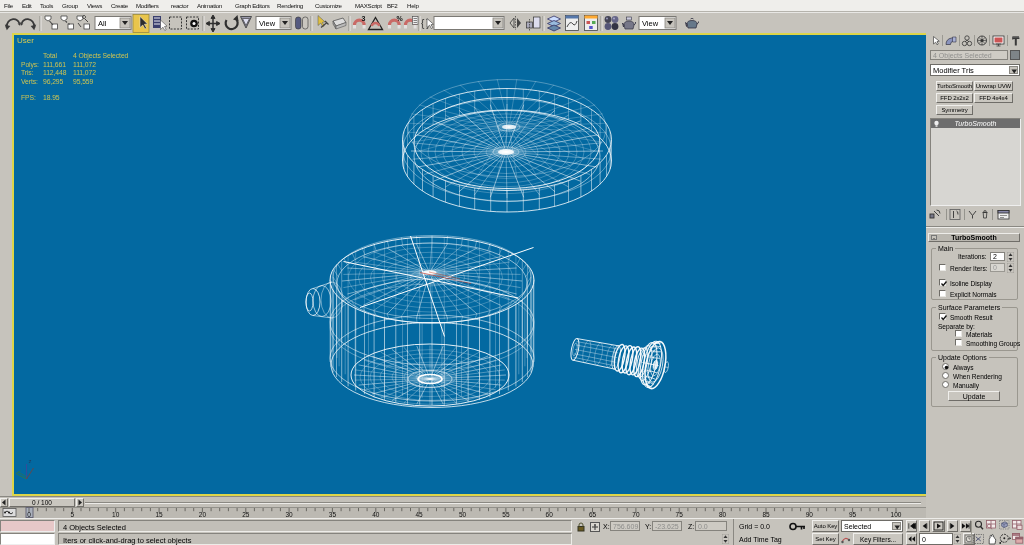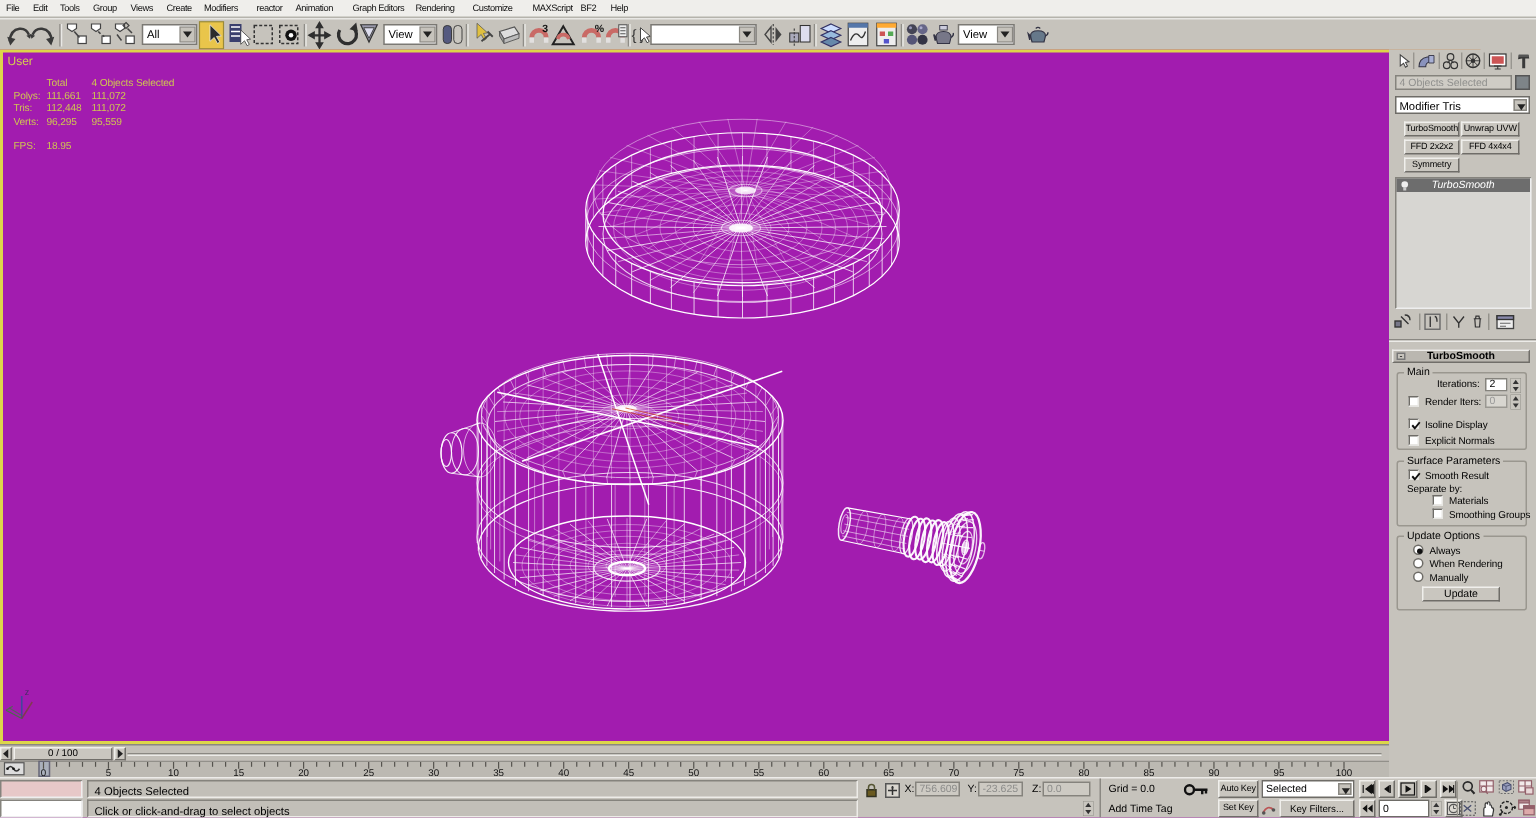--- a/index.html
+++ b/index.html
@@ -187,21 +187,21 @@
       <text x="642" y="12.5" font-size="7.5" fill="#000">View</text>
       <rect x="665" y="5" width="10" height="10" fill="#c6c3bc" stroke="#8a8882" stroke-width="0.8"></rect>
       <path d="M667 8 L673 8 L670 12 Z" fill="#222"></path>
       <g transform="translate(685,3)">
         <path d="M2 8 Q2 4.5 7 4.5 Q12 4.5 12 8 L11 12 L3 12 Z" fill="#66788a" stroke="#334" stroke-width="0.8"></path>
         <path d="M2 8 L0.5 6.5 L1.5 10.5 Z M12 8 Q14 7 13.5 5.5" fill="none" stroke="#334" stroke-width="0.9"></path>
         <path d="M5.5 3 Q7 1.5 8.5 3" fill="none" stroke="#334" stroke-width="0.8"></path>
       </g>
     </svg>
   </div>
-<div class="a" style="left:0;top:33px;width:987px;height:463px;background:#a21caf;border:2px solid #ddd54a">
+<div class="a" style="left:12px;top:33px;width:987px;height:463px;background:#0369a1;border:2px solid #ddd54a">
     <svg class="a" style="left:0;top:0;filter:blur(0.3px)" width="922" height="459" viewBox="2 35 922 459">
       <ellipse cx="495.0" cy="139.5" rx="104.5" ry="51.0" stroke="#fff" stroke-width="0.8" opacity="1" fill="none"></ellipse>
       <ellipse cx="495.0" cy="150.0" rx="104.5" ry="51.0" stroke="#fff" stroke-width="0.6" opacity="0.6160000000000001" fill="none"></ellipse>
       <ellipse cx="495.0" cy="161.0" rx="104.5" ry="51.0" stroke="#fff" stroke-width="0.8" opacity="1" fill="none"></ellipse>
       <line x1="599.5" y1="139.5" x2="599.5" y2="161.0" stroke="#fff" stroke-width="0.65" opacity="0.47040000000000004"></line>
       <line x1="598.2" y1="147.5" x2="598.2" y2="169.0" stroke="#fff" stroke-width="0.65" opacity="0.784"></line>
       <line x1="594.4" y1="155.3" x2="594.4" y2="176.8" stroke="#fff" stroke-width="0.65" opacity="0.784"></line>
       <line x1="588.1" y1="162.7" x2="588.1" y2="184.2" stroke="#fff" stroke-width="0.65" opacity="0.784"></line>
       <line x1="579.5" y1="169.5" x2="579.5" y2="191.0" stroke="#fff" stroke-width="0.65" opacity="0.784"></line>
       <line x1="568.9" y1="175.6" x2="568.9" y2="197.1" stroke="#fff" stroke-width="0.65" opacity="0.784"></line>
@@ -900,21 +900,21 @@
     <text x="852.6" y="10" font-size="6.5" fill="#111" text-anchor="middle">95</text>
     <text x="896.0" y="10" font-size="6.5" fill="#111" text-anchor="middle">100</text>
   </svg>
 <div class="a" style="left:0;top:518px;width:1024px;height:27px;background:#c6c3bc;border-top:1px solid #edece9">
     <div class="a" style="left:0px;top:1px;width:55px;height:12px;background:#e7c8c8;border:1px solid #85837d;border-right-color:#eee;border-bottom-color:#eee"></div>
     <div class="a" style="left:0px;top:14px;width:55px;height:12px;background:#fff;border:1px solid #85837d;border-right-color:#eee;border-bottom-color:#eee"></div>
     <div class="sunk a" style="left:58px;top:1px;width:514px;height:12px">
       <span class="a" style="left:4px;top:1.5px;font-size:7.5px;color:#000">4 Objects Selected</span>
     </div>
     <div class="sunk a" style="left:58px;top:14px;width:514px;height:12px">
-      <span class="a" style="left:4px;top:1.5px;font-size:7.5px;color:#000">Click or click-and-drag to select objects</span>
+      <span class="a" style="left:4px;top:1.5px;font-size:7.5px;color:#000">Iters or click-and-drag to select objects</span>
     </div>
     <svg class="a" style="left:576px;top:3px" width="10" height="10" viewBox="0 0 10 10">
       <rect x="2" y="4.5" width="6" height="4.5" fill="#6a5a20" stroke="#332"></rect>
       <path d="M3 4.5 V3 a2 2 0 0 1 4 0 V4.5" fill="none" stroke="#553" stroke-width="1"></path>
     </svg>
     <div class="a" style="left:590px;top:2.5px;width:10px;height:10px;border:1px solid #555;background:#d9d6cf"><svg width="8" height="8">
         <path d="M4 1 V7 M1 4 H7" stroke="#333" stroke-width="1"></path>
         <path d="M4 1 L3 2.5 L5 2.5 Z" fill="#333"></path>
       </svg></div>
     <span class="a" style="left:603px;top:3.5px;font-size:7px;color:#000">X:</span>

